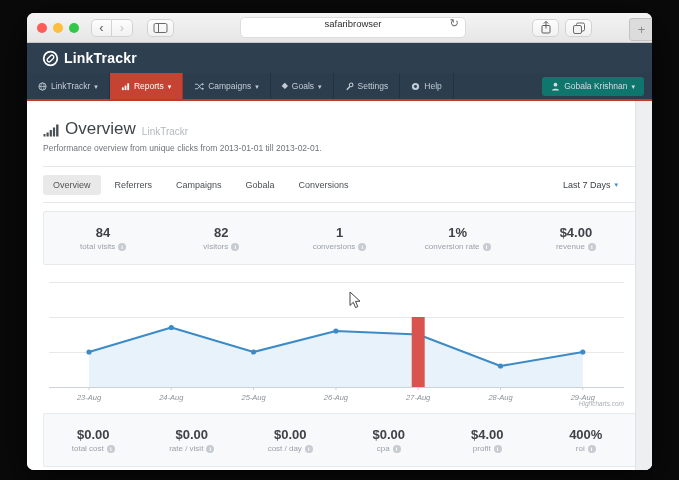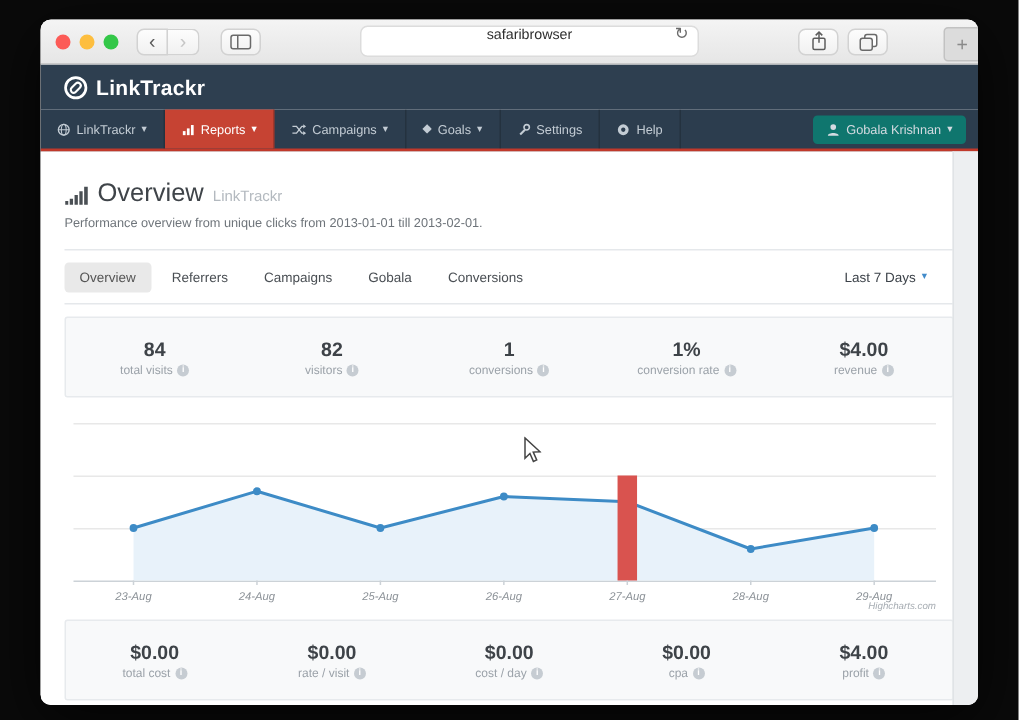--- a/index.html
+++ b/index.html
@@ -307,20 +307,27 @@
             <span class="info">i</span>
           </div>
       </div>
       <div class="stat">
         <div class="stat-v">$4.00</div>
         <div class="stat-l">
             <span>profit</span>
             <span class="info">i</span>
           </div>
       </div>
+      <div class="stat">
+        <div class="stat-v">400%</div>
+        <div class="stat-l">
+            <span>roi</span>
+            <span class="info">i</span>
+          </div>
+      </div>
     </div>
 
     <div class="gutter"></div>
   </div>
 
   <svg class="cursor" width="12" height="18" viewBox="0 0 12 18">
     <path d="M1 1 L1 14.5 L4.3 11.3 L6.6 16.6 L8.8 15.6 L6.5 10.4 L11 10.2 Z" fill="#fff" stroke="#444" stroke-width="1"></path>
   </svg>
 </div>
 

